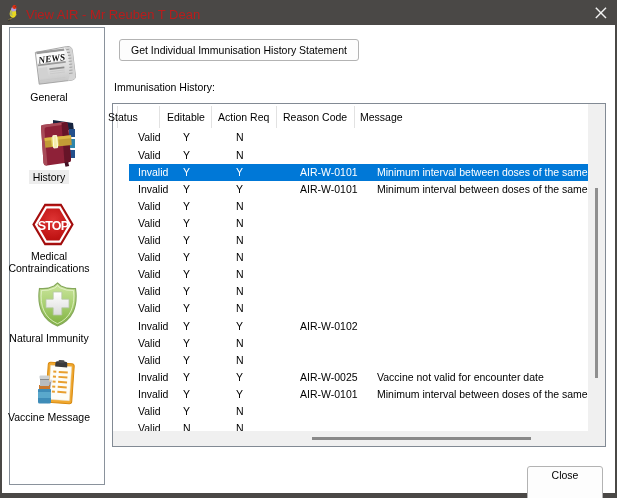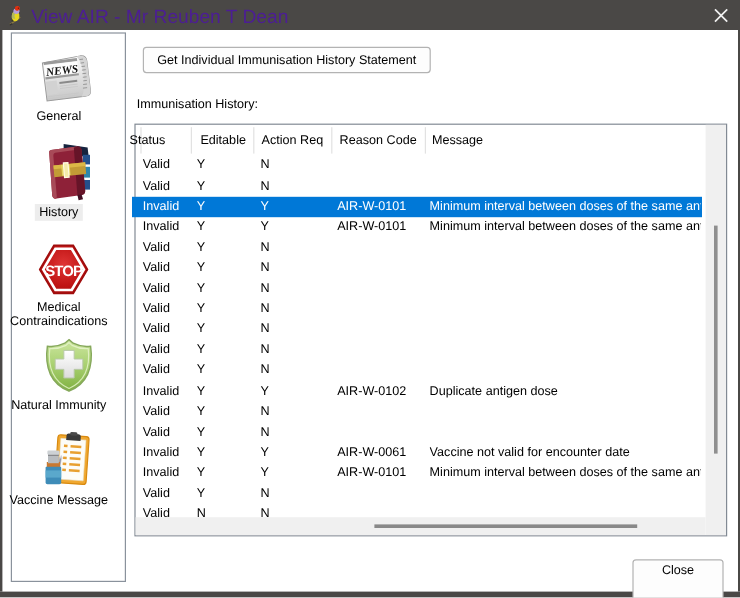--- a/index.html
+++ b/index.html
@@ -1,30 +1,30 @@
 <!DOCTYPE html>
 <html><head>
 <meta charset="utf-8">
 <style>
 *{margin:0;padding:0;box-sizing:border-box}
 html,body{width:617px;height:498px;overflow:hidden}
 body{font-family:"Liberation Sans",sans-serif;background:#fff;position:relative;font-size:10.5px;color:#000}
 .abs{position:absolute}
 .titlebar{left:0;top:0;width:617px;height:25px;background:#4a4846}
-.btitle{left:26px;top:7px;width:300px;height:15px;line-height:15px;font-size:16px;color:#4c1d95}
+.btitle{left:26px;top:7px;width:300px;height:15px;line-height:15px;font-size:13px;color:#b91c1c}
 .bl{left:0;top:25px;width:2px;height:468px;background:#4a4846}
 .br{left:615px;top:25px;width:2px;height:468px;background:#4a4846}
 .bb{left:0;top:493px;width:617px;height:5px;background:#4a4846}
 .sidebar{left:9px;top:27px;width:96px;height:458px;border:1px solid #8a929c;background:#fff}
 .navlab{left:2px;width:94px;text-align:center;height:12px;line-height:12px;color:#000}
 .btn{border:1px solid #b3b3b3;border-radius:3px;background:#fdfdfd;text-align:center}
 .tbl{left:112px;top:103px;width:494px;height:344px;border:1px solid #828a94;background:#fff}
 .hsep{top:106px;width:1px;height:22px;background:#e2e2e2}
 .hlab{top:111px;height:12px;line-height:12px;color:#000}
-.row{left:110px;width:475px;height:17px;line-height:17px}
+.row{left:129px;width:475px;height:17px;line-height:17px}
 .row span{position:absolute;top:0;height:17px;line-height:17.5px;white-space:nowrap}
 .c1{left:9px}.c2{left:54px}.c3{left:107px}.c4{left:171px}.c5{left:248px;width:226px;overflow:hidden}
 .sel{background:#0078d7;color:#fff}
 .vtrack{left:588px;top:104px;width:17px;height:342px;background:#f0f0f0}
 .htrack{left:113px;top:431px;width:475px;height:15px;background:#f0f0f0}
 .vthumb{left:595px;top:188px;width:2.5px;height:190px;background:#8f8f8f}
 .hthumb{left:312px;top:437px;width:219px;height:3px;background:#898989}
 </style>
 </head>
 <body>
@@ -239,37 +239,36 @@
 <div class="abs row" style="top:300.4px">
     <span class="c1">Valid</span>
     <span class="c2">Y</span>
     <span class="c3">N</span>
   </div>
 <div class="abs row" style="top:317.5px">
     <span class="c1">Invalid</span>
     <span class="c2">Y</span>
     <span class="c3">Y</span>
     <span class="c4">AIR-W-0102</span>
-    <span class="c5">Duplicate antigen dose</span>
   </div>
 <div class="abs row" style="top:334.6px">
     <span class="c1">Valid</span>
     <span class="c2">Y</span>
     <span class="c3">N</span>
   </div>
 <div class="abs row" style="top:351.7px">
     <span class="c1">Valid</span>
     <span class="c2">Y</span>
     <span class="c3">N</span>
   </div>
 <div class="abs row" style="top:368.8px">
     <span class="c1">Invalid</span>
     <span class="c2">Y</span>
     <span class="c3">Y</span>
-    <span class="c4">AIR-W-0061</span>
+    <span class="c4">AIR-W-0025</span>
     <span class="c5">Vaccine not valid for encounter date</span>
   </div>
 <div class="abs row" style="top:385.9px">
     <span class="c1">Invalid</span>
     <span class="c2">Y</span>
     <span class="c3">Y</span>
     <span class="c4">AIR-W-0101</span>
     <span class="c5">Minimum interval between doses of the same antigen</span>
   </div>
 <div class="abs row" style="top:403px">

